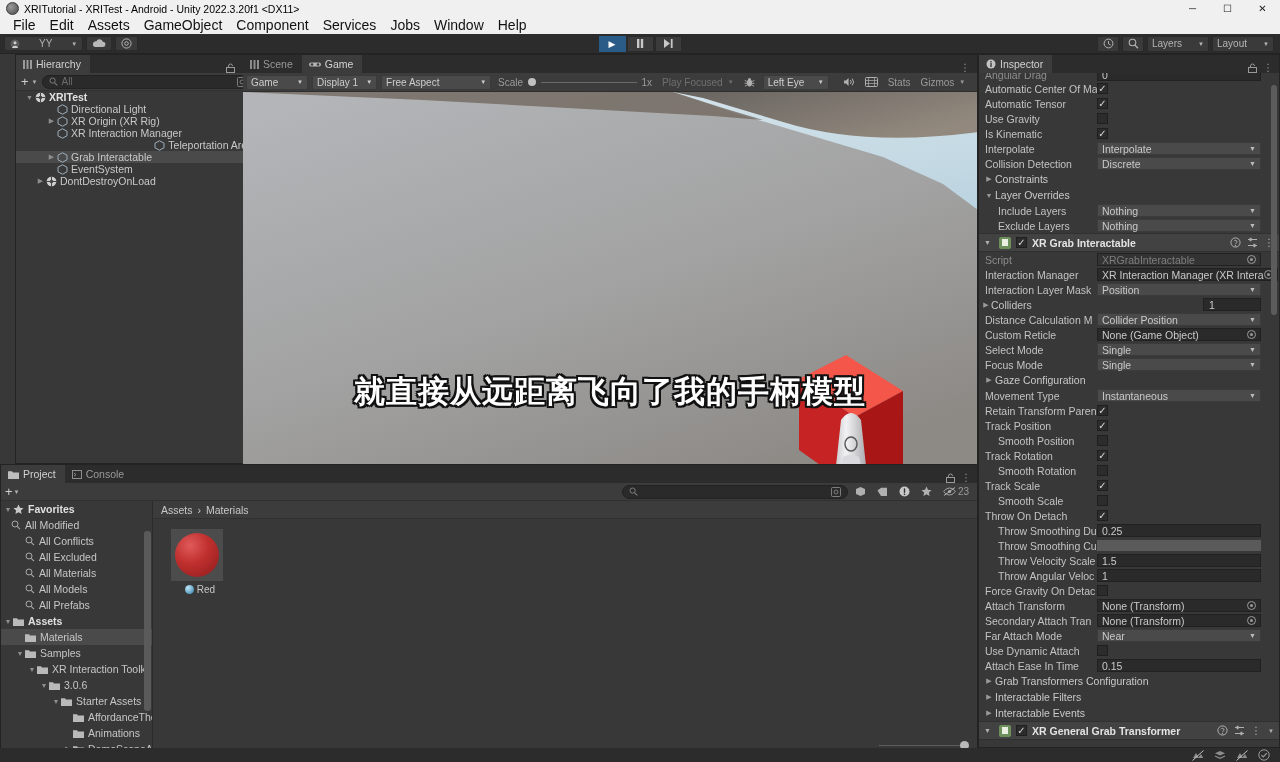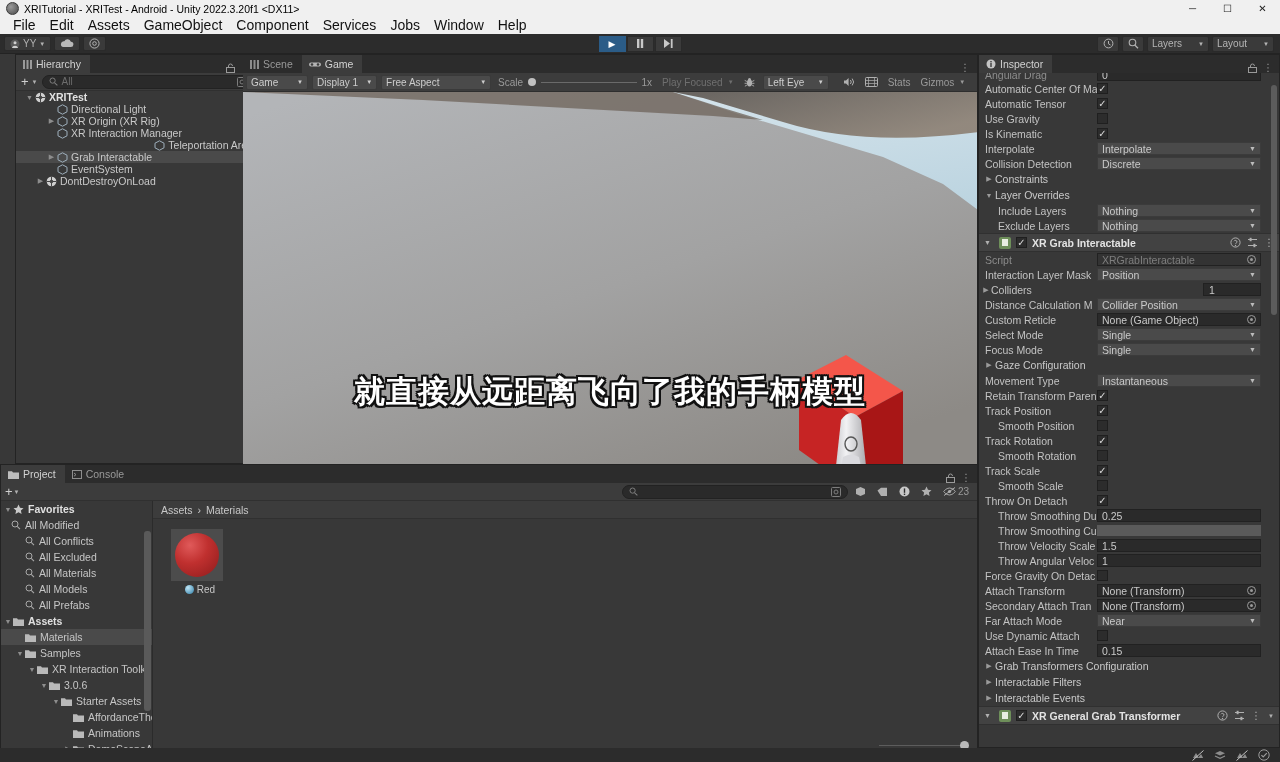--- a/index.html
+++ b/index.html
@@ -37,21 +37,21 @@
   .menubar .mi { padding: 0 7px; height: 17px; line-height: 17px; white-space: nowrap; }
 
   
   .toolbar {
     height: 20px; background: #2c2c2c; display: flex; align-items: center;
     position: relative; border-bottom: 1px solid #232323;
   }
   .tb-left { display: flex; align-items: center; gap: 3px; padding-left: 4px; }
   .tb-pill {
     height: 15px; background: #3a3a3a; border: 1px solid #2a2a2a; border-radius: 2px;
-    display: flex; align-items: center; gap: 3px; padding: 0 5px; color: #b0b0b0; font-size: 10px;
+    display: flex; align-items: center; gap: 19px; padding: 0 5px; color: #b0b0b0; font-size: 10px;
   }
   .tb-center {
     position: absolute; left: 0; right: 0; display: flex; justify-content: center; gap: 1px;
   }
   .pbtn {
     width: 27px; height: 16px; background: #3b3b3b; border: 1px solid #2a2a2a;
     display: flex; align-items: center; justify-content: center; color: #c8c8c8; font-size: 9px;
   }
   .pbtn.active { background: #2b5c87; border-color: #2b5c87; color: #fff; }
   .tb-right { margin-left: auto; display: flex; align-items: center; gap: 3px; padding-right: 6px; }
@@ -888,20 +888,27 @@
                   <rect x="6.4" y="6.8" width="2" height="3.4" fill="#b0b0b0"></rect>
                 </svg>
               </span>
               <span>⋮</span>
             </span>
           </div>
           <div class="irow">
             <span class="ilabel dis">Script</span>
             <div class="ifield dis">
               <span style="overflow:hidden;white-space:nowrap">XRGrabInteractable</span>
+              <span class="target"></span>
+            </div>
+          </div>
+          <div class="irow">
+            <span class="ilabel">Interaction Manager</span>
+            <div class="ifield">
+              <span style="overflow:hidden;white-space:nowrap">XR Interaction Manager (XR Intera</span>
               <span class="target"></span>
             </div>
           </div>
           <div class="irow">
             <span class="ilabel">Interaction Layer Mask</span>
             <div class="ifield drop">
               <span>Position</span>
               <span class="caret">▼</span>
             </div>
           </div>

